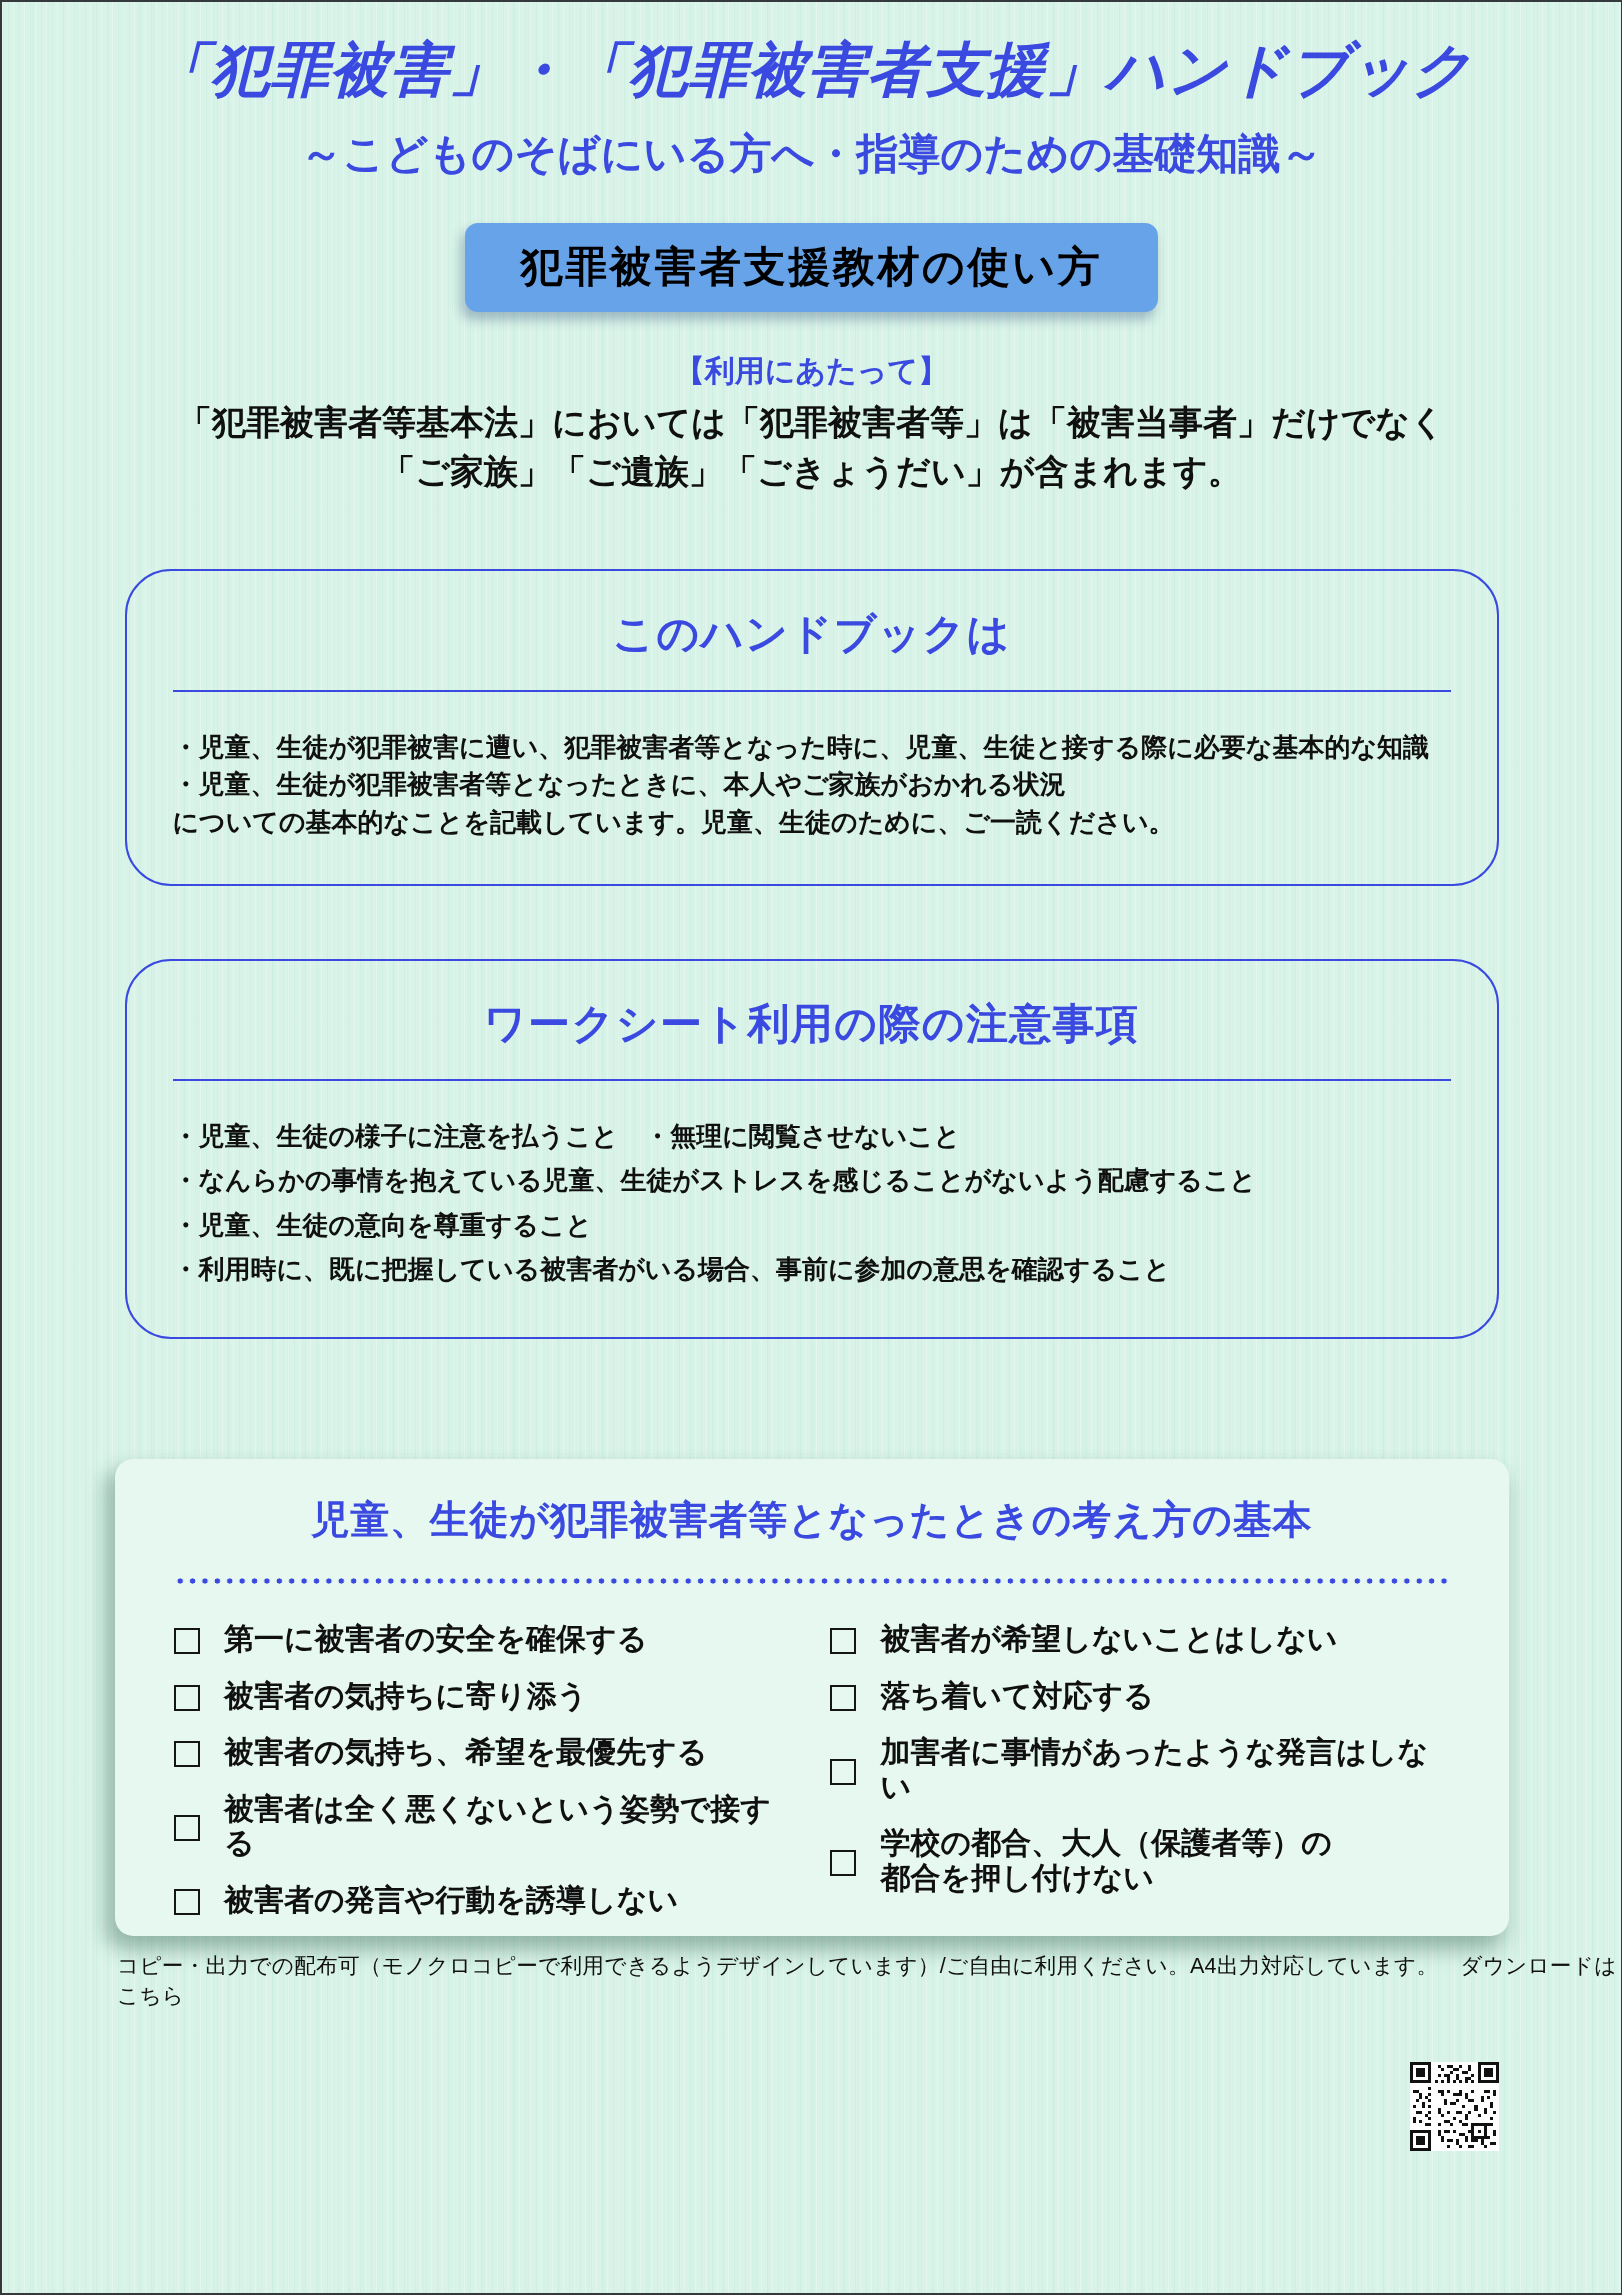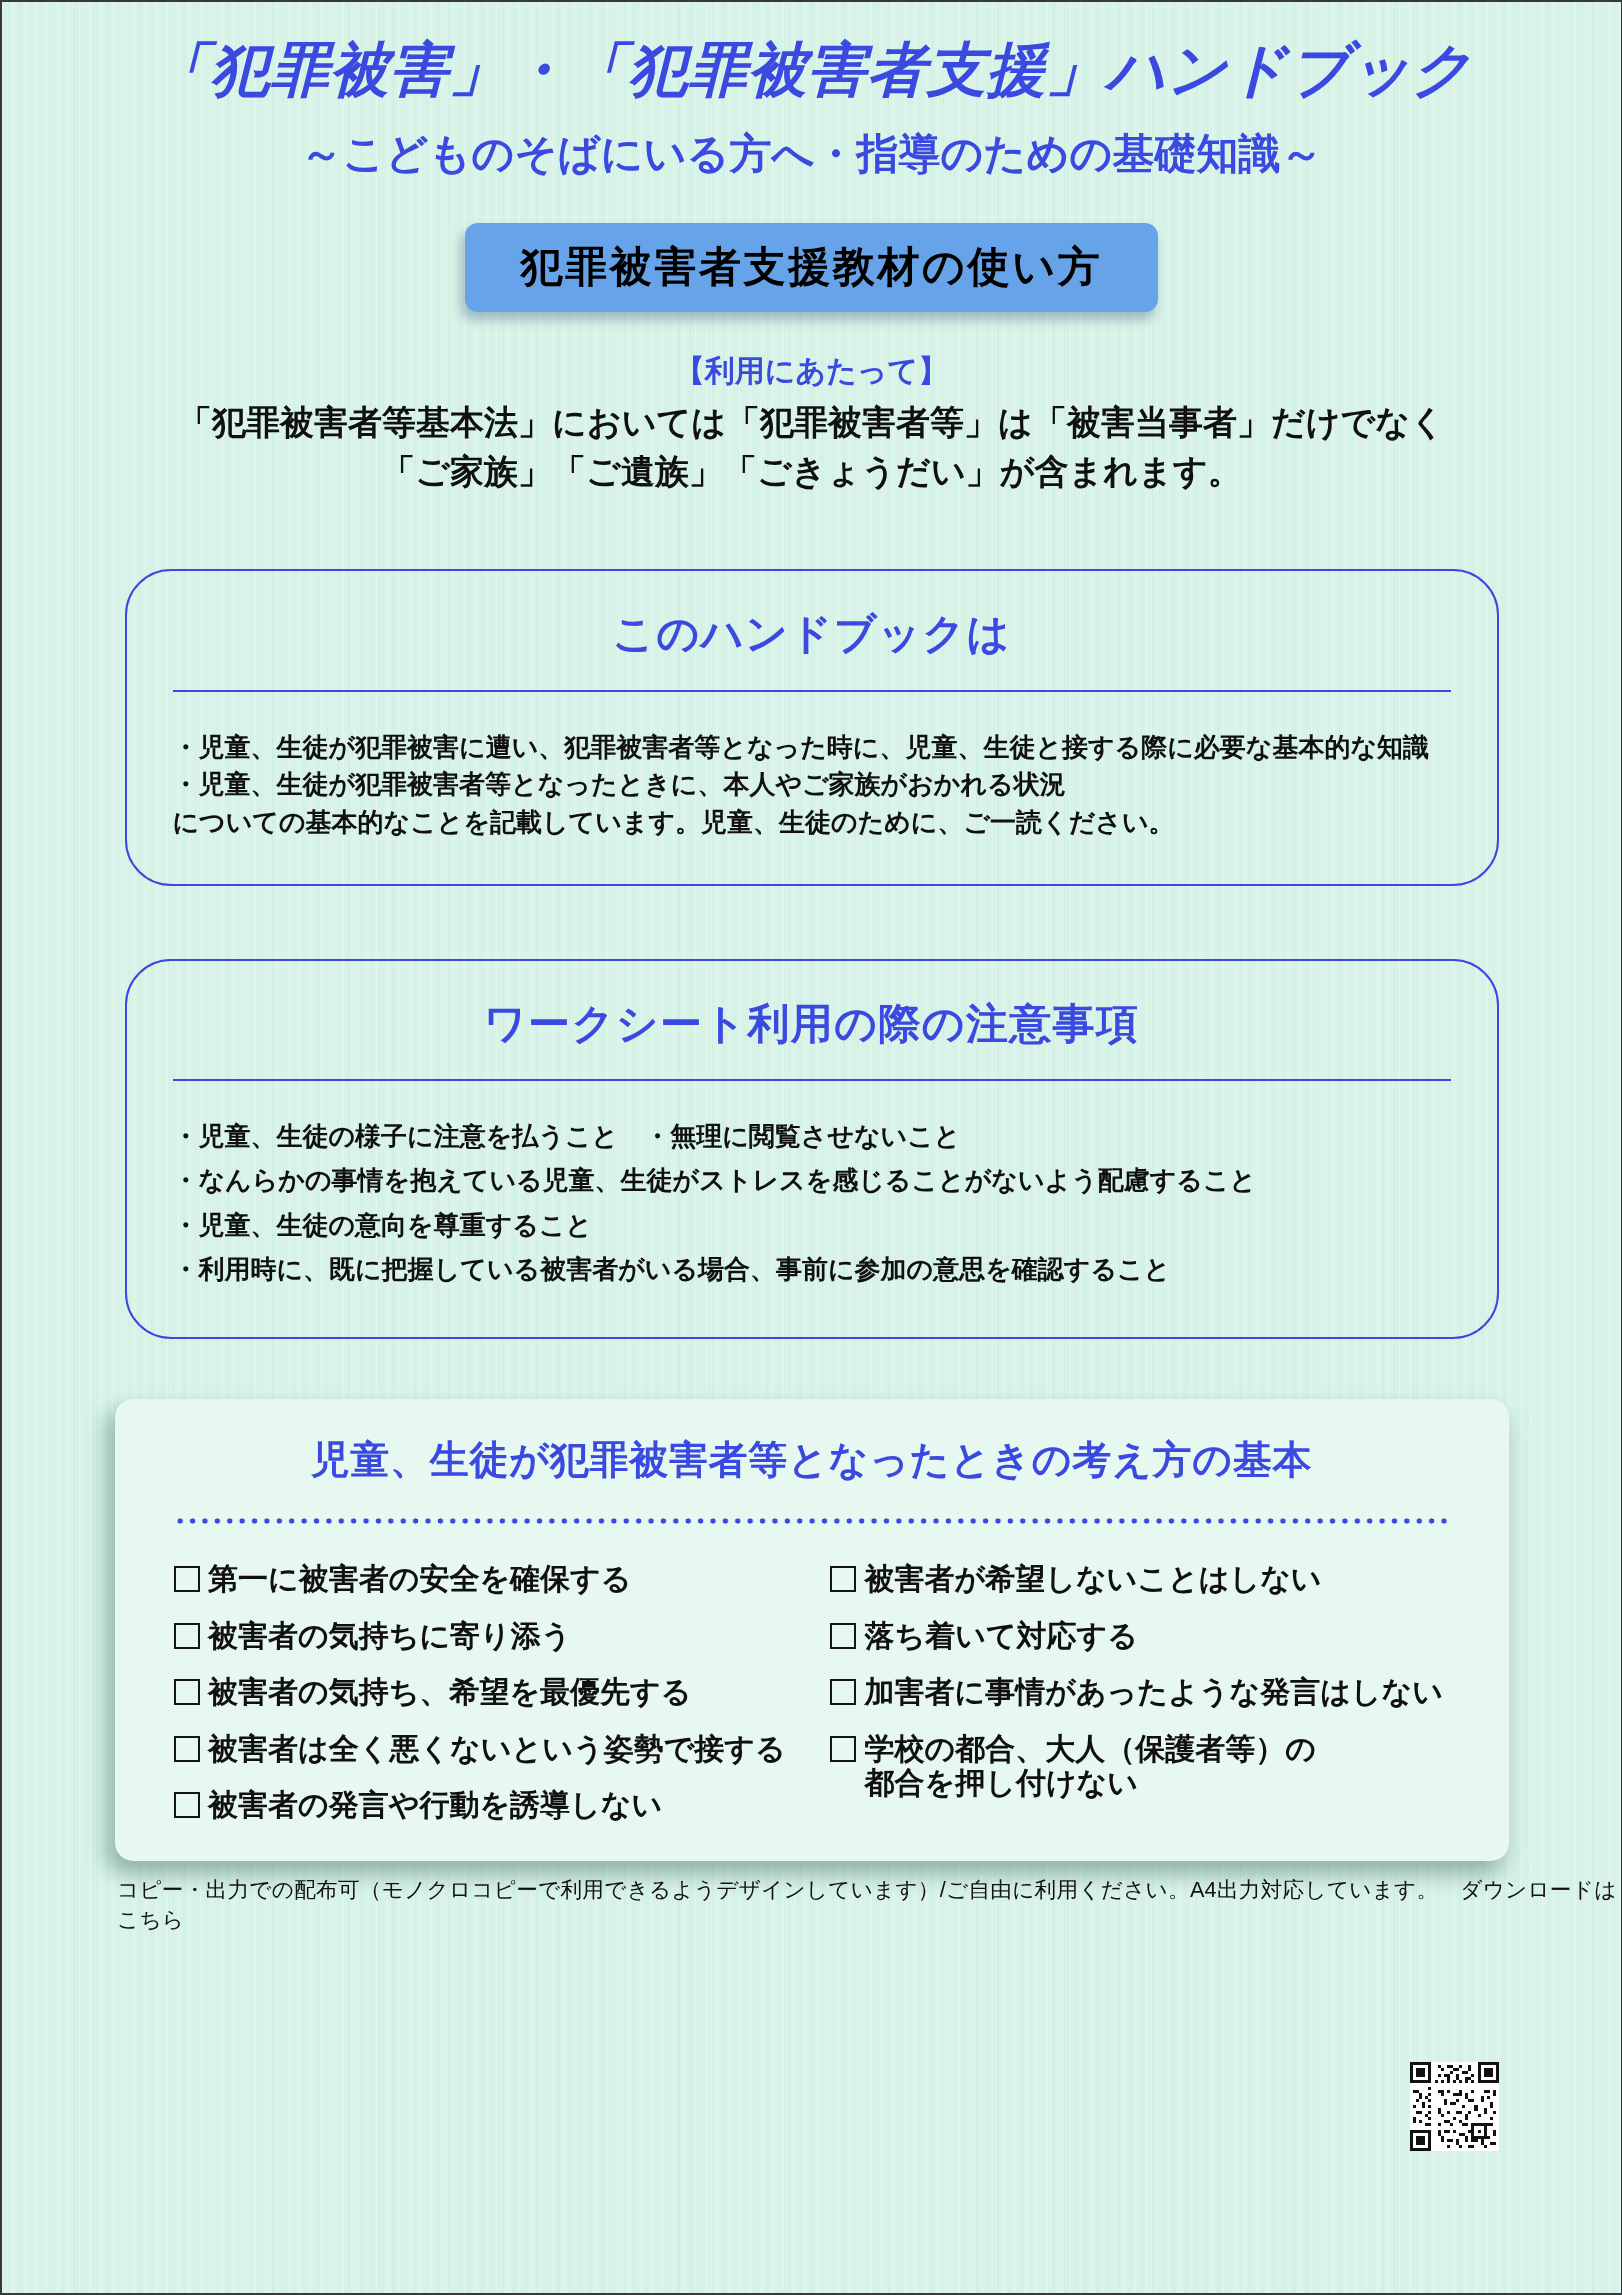--- a/index.html
+++ b/index.html
@@ -49,35 +49,35 @@
     border-radius:46px;
     padding:38px 46px 42px;
   }
   .outline-box h2{font-size:42px;line-height:1.2;font-weight:700;color:var(--blue);text-align:center;letter-spacing:1.3px;}
   .rule{height:2px;background:var(--blue);margin-top:30px;}
   .bullets{margin-top:37px;}
   .bullets p{font-size:26px;font-weight:700;line-height:1.45;}
   .bullets.spaced p{margin-bottom:6.5px;}
   
   .principles{
-    width:1394px;margin:60px auto 0;
+    width:1394px;margin:120px auto 0;
     background:var(--panel);
     border-radius:18.3px;
-    padding:38px 59px 38px;
+    padding:38px 59px 19px;
     box-shadow:-10.5px 10.5px 18.3px rgba(96,138,122,.42), 0 14.4px 22px rgba(96,138,122,.28);
   }
   .principles h2{font-size:39px;line-height:1.2;font-weight:700;color:var(--blue);text-align:center;letter-spacing:0.7px;}
   .dotted{
     margin-top:34px;height:6.5px;
     background-image:radial-gradient(circle, var(--blue) 2.6px, rgba(0,0,0,0) 3px);
     background-size:12.4px 6.5px;background-repeat:repeat-x;background-position:left center;
   }
   .cols{margin-top:38px;display:flex;gap:37px;}
   .col{flex:1;display:flex;flex-direction:column;gap:22px;}
-  .check-row{display:flex;align-items:flex-start;}
+  .check-row{display:flex;align-items:center;gap:16px;}
   .checkbox{
     flex:0 0 auto;width:26px;height:26px;margin:3.9px 8.5px 0 0;
     border:2.6px solid #151515;background:transparent;
   }
   .check-label{font-size:30px;font-weight:700;line-height:1.15;white-space:pre-line;}
   
   .footer-title{margin:60px 0 0 111px;font-size:31px;font-weight:700;line-height:1.2;}
   .footer-note{margin:14.4px 0 0 115px;font-size:21.6px;font-weight:400;line-height:1.4;letter-spacing:0.3px;}
   .qr{position:absolute;left:1408px;top:2060px;width:89px;height:89px;}
   .qr svg{display:block;width:100%;height:100%;}

